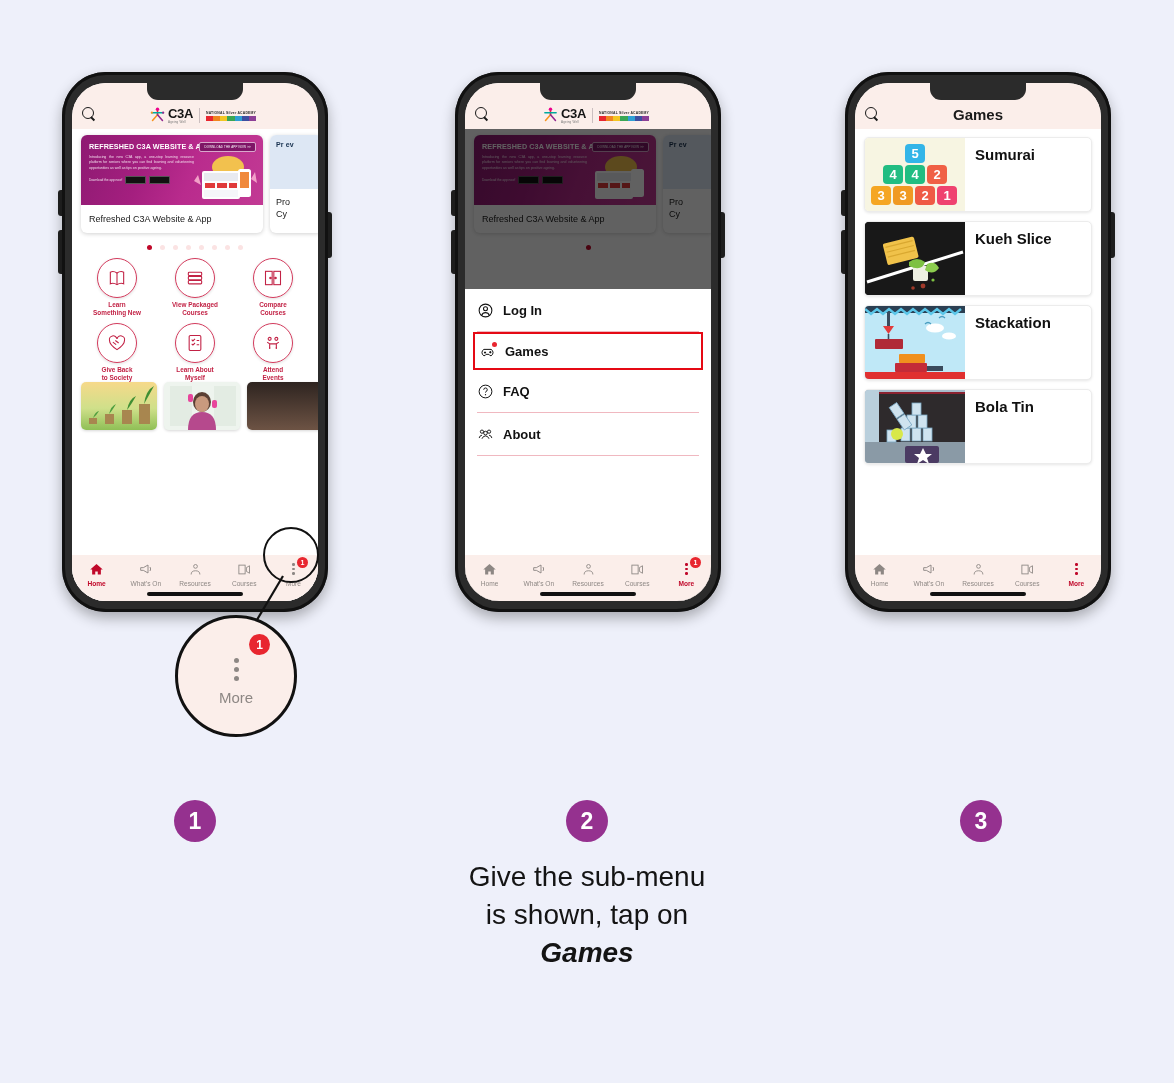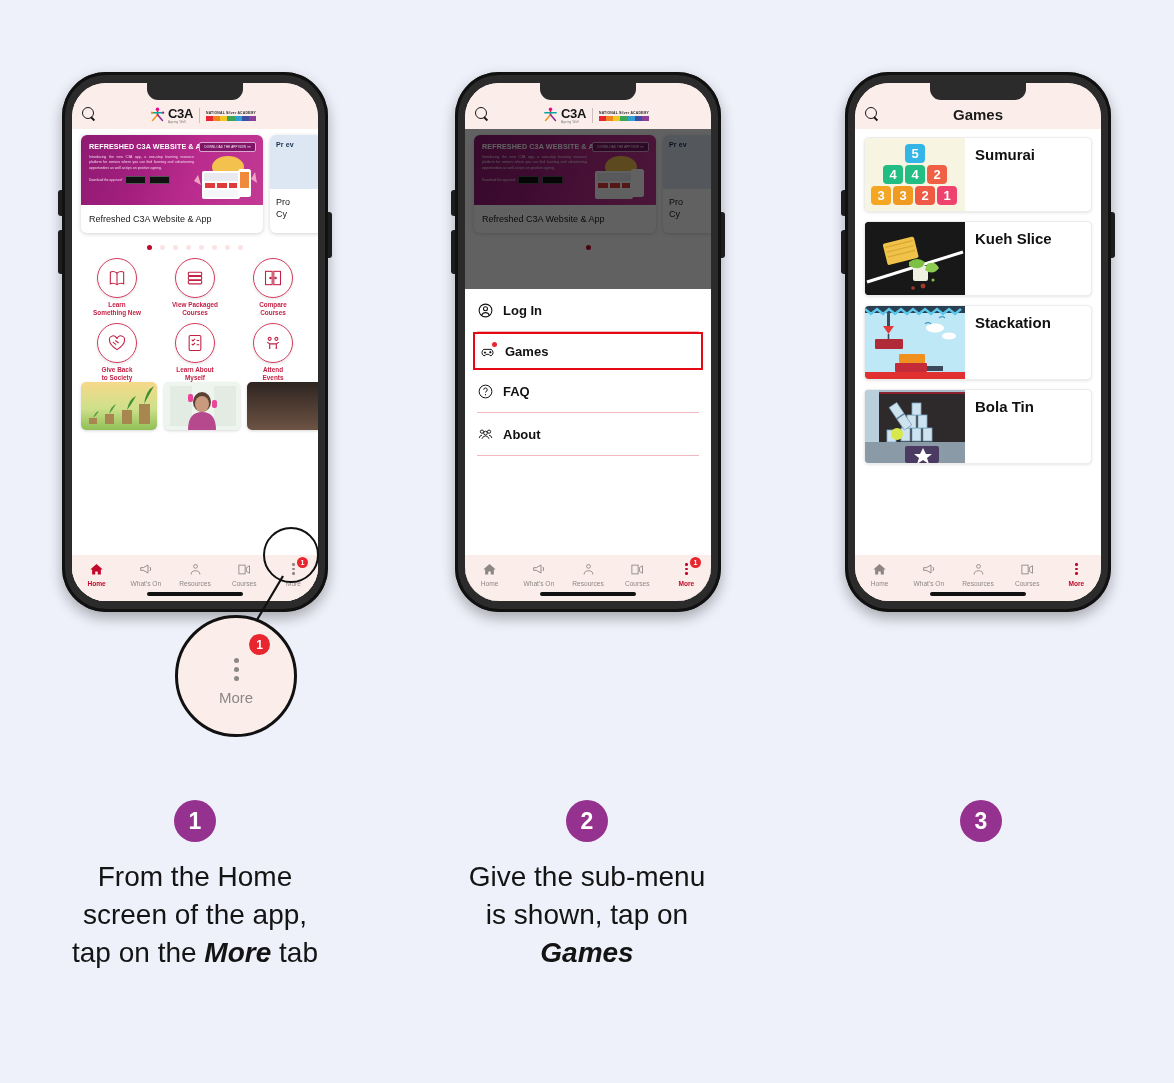--- a/index.html
+++ b/index.html
@@ -823,23 +823,20 @@
           </div>
           <div class="tl">More</div>
         </div>
       </div>
       <div class="homebar"></div>
     </div>
   </div>
 
   <div class="caption c1">
     <div class="numbadge">1</div>
-    <div class="ctext"><span style="white-space:pre-line">From the Home
-screen of the app,
-tap on the </span><b>More</b><span> tab</span></div>
   </div>
 
   <div class="caption c2">
     <div class="numbadge">2</div>
     <div class="ctext"><span style="white-space:pre-line">Give the sub-menu
 is shown, tap on
 </span><b>Games</b><span></span></div>
   </div>
 
   <div class="caption c3">

